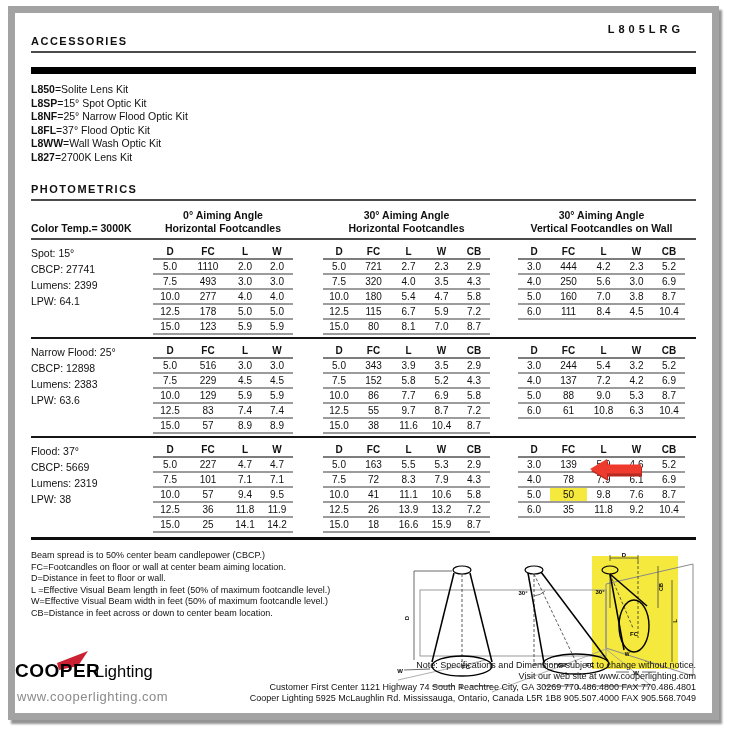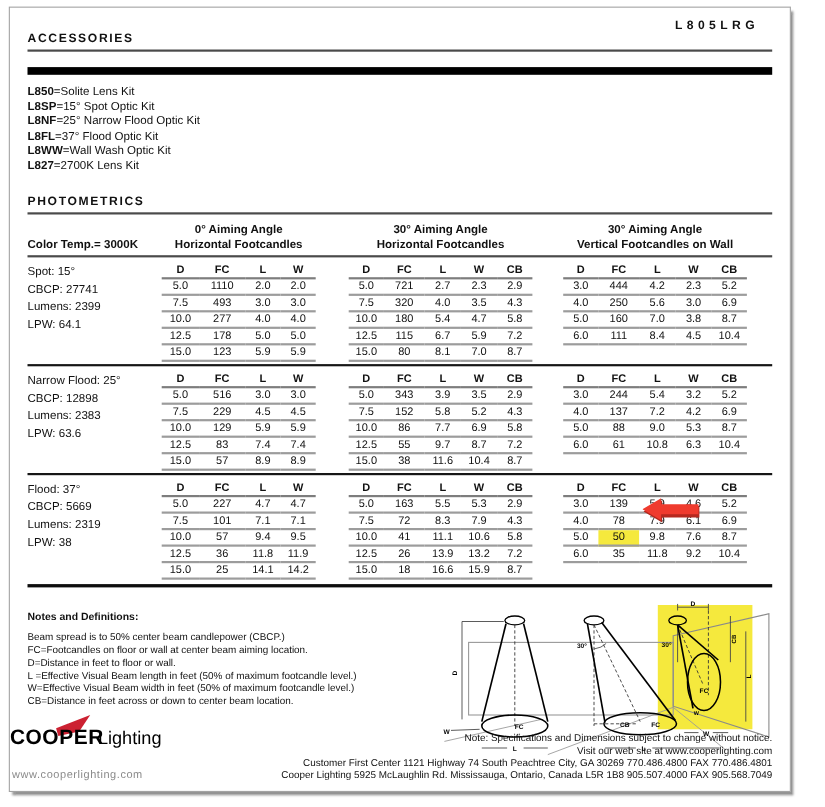--- a/index.html
+++ b/index.html
@@ -1,18 +1,18 @@
 <!DOCTYPE html>
 <html style="--hl: #f5e93d; --red: #cc2132;"><head>
 <meta charset="utf-8">
 <style>
   html,body{margin:0;padding:0;background:#fff;}
   body{width:750px;height:734px;position:relative;font-family:"Liberation Sans",sans-serif;color:#111;}
   .page{position:absolute;left:8px;top:6px;width:711px;height:714px;background:#fff;
-        border:1px solid #a3a3a3;box-shadow:3px 4px 2px rgba(60,60,60,.55);padding:0 16px;box-sizing:border-box;}
+        border:7px solid #a3a3a3;box-shadow:3px 4px 2px rgba(60,60,60,.55);padding:0 16px;box-sizing:border-box;}
   
   .model{margin:10px 12px 0 0;text-align:right;font-size:11px;font-weight:bold;letter-spacing:4px;}
   .sec-head{padding-bottom:4px;border-bottom:2px solid #4a4a4a;
             font-size:11px;font-weight:bold;letter-spacing:1.5px;}
   .black-bar{margin-top:14px;height:7px;background:#000;}
   .acc-list{margin-top:9px;}
   .acc-line{font-size:10.5px;line-height:13.5px;}
   .acc-line .code{font-weight:bold;}
   .sec-head.ph{margin-top:19px;}
   
@@ -43,21 +43,21 @@
   .bottom{display:flex;margin-top:10px;}
   .notes{width:382px;}
   .notes .ntitle{font-size:9.5px;font-weight:bold;margin-top:12px;margin-bottom:7px;}
   .notes .nline{font-size:9px;line-height:11.5px;}
   .diagrams{width:300px;margin-left:2px;}
   
   .arrow{position:absolute;left:575px;top:444px;}
   
   .footer{position:absolute;left:0;right:16px;bottom:9px;display:flex;
           justify-content:space-between;align-items:flex-end;}
-  .logo-site{font-size:10px;color:#8a8a8a;letter-spacing:.5px;margin-top:13px;margin-left:2px;}
+  .logo-site{font-size:13px;color:#8a8a8a;letter-spacing:.5px;margin-top:3px;margin-left:2px;}
   .foot-note{text-align:right;font-size:9px;line-height:11px;}
   svg text{font-family:"Liberation Sans",sans-serif;}
 </style>
 </head>
 <body>
 
 <div class="page">
 
   <div class="model">L805LRG</div>
 
@@ -372,21 +372,20 @@
           <div class="td">11.8</div>
           <div class="td">9.2</div>
           <div class="td">10.4</div>
         </div>
     </div>
     <div class="div3"></div>
   </div>
 
   <div class="bottom">
     <div class="notes">
-      <div class="ntitle">Notes and Definitions:</div>
       <div>
           <div class="nline">Beam spread is to 50% center beam candlepower (CBCP.)</div>
           <div class="nline">FC=Footcandles on floor or wall at center beam aiming location.</div>
           <div class="nline">D=Distance in feet to floor or wall.</div>
           <div class="nline">L =Effective Visual Beam length in feet (50% of maximum footcandle level.)</div>
           <div class="nline">W=Effective Visual Beam width in feet (50% of maximum footcandle level.)</div>
           <div class="nline">CB=Distance in feet across or down to center beam location.</div>
         </div>
     </div>
 

